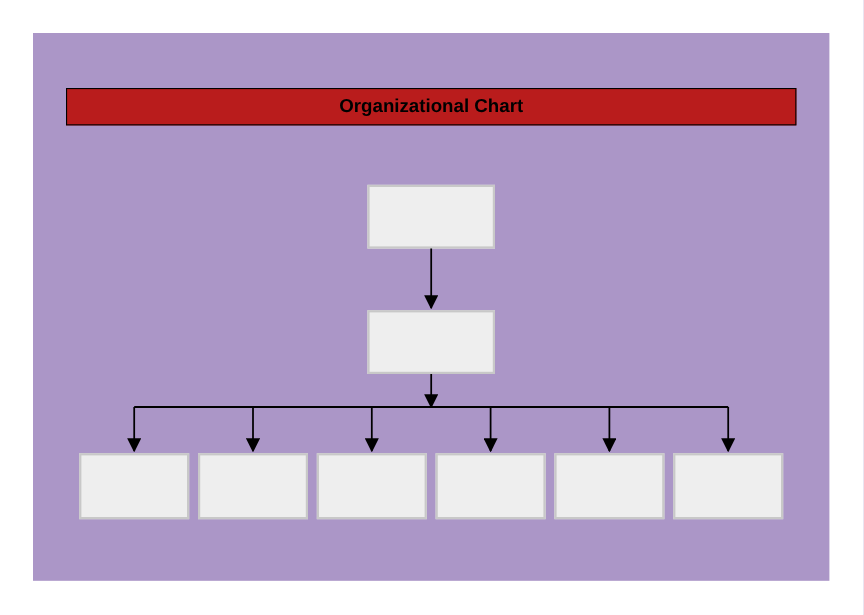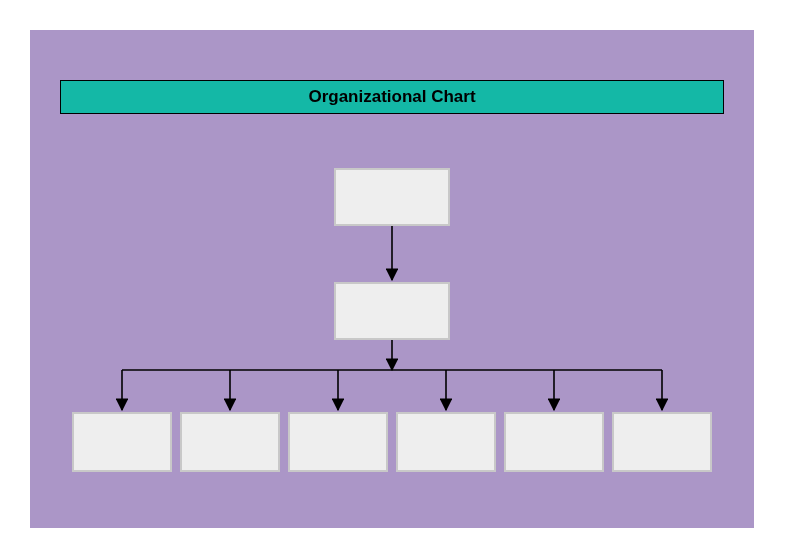--- a/index.html
+++ b/index.html
@@ -17,21 +17,21 @@
     width: 724px;
     height: 498px;
     background: #ab96c7;
   }
   .title-bar {
     position: absolute;
     top: 50px;
     left: 30px;
     right: 30px;
     height: 32px;
-    background: #14b8a6;
+    background: #b91c1c;
     border: 1px solid #000;
     display: flex;
     align-items: center;
     justify-content: center;
     font-weight: bold;
     font-size: 17px;
     color: #000;
   }
   .node {
     position: absolute;

